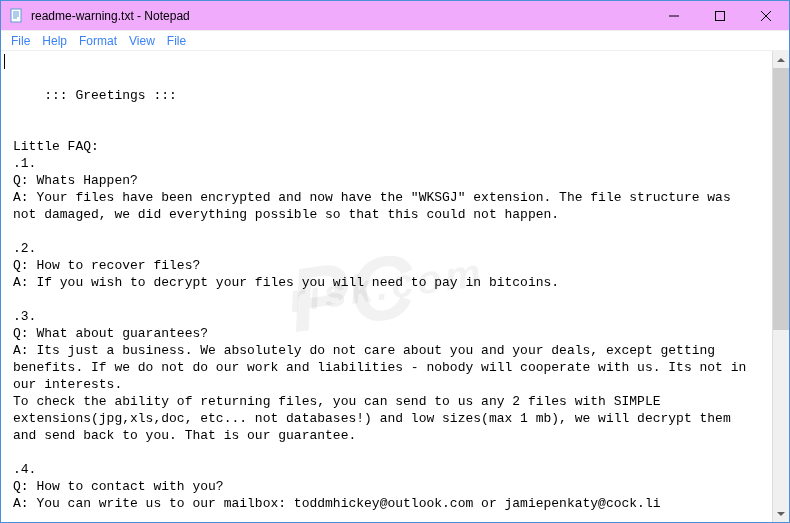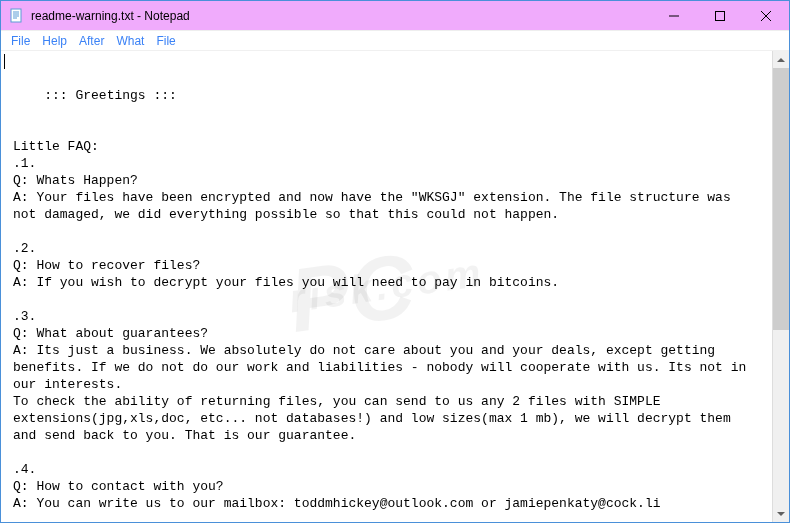--- a/index.html
+++ b/index.html
@@ -166,22 +166,22 @@
           <line x1="0" y1="0" x2="10" y2="10" stroke="#000" stroke-width="1"></line>
           <line x1="10" y1="0" x2="0" y2="10" stroke="#000" stroke-width="1"></line>
         </svg>
     </div>
   </div>
 </div>
 
 <div class="menubar">
   <span class="menu-item">File</span>
   <span class="menu-item">Help</span>
-  <span class="menu-item">After</span>
-  <span class="menu-item">What</span>
+  <span class="menu-item">Format</span>
+  <span class="menu-item">View</span>
   <span class="menu-item">File</span>
 </div>
 
 <div class="content-wrapper">
   <div class="content">
     <span class="text-cursor"></span>
     <span>::: Greetings :::
 
 
 Little FAQ:

